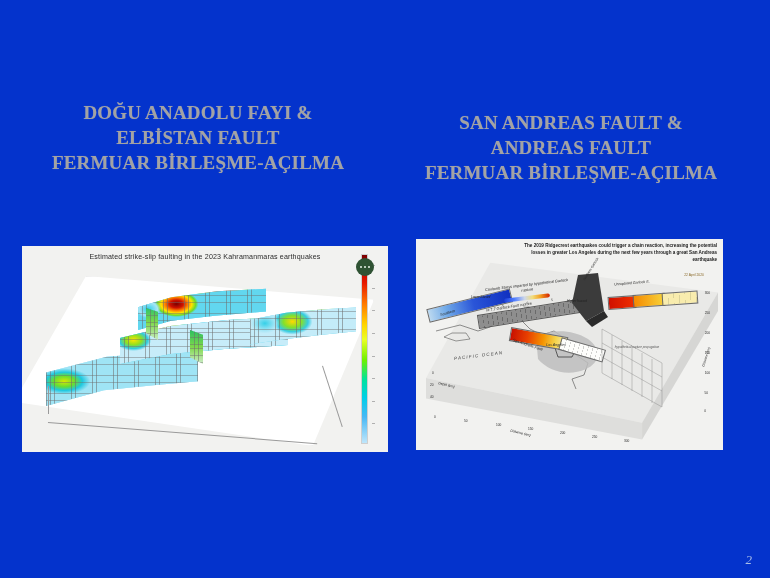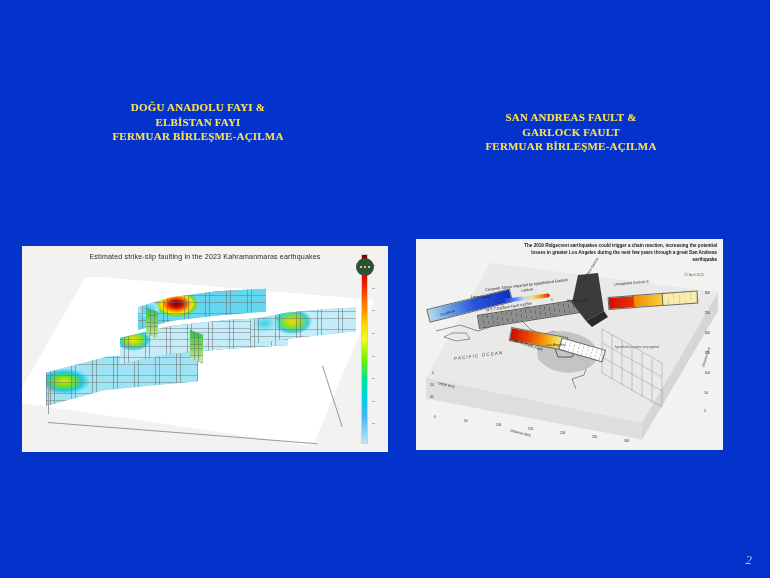--- a/index.html
+++ b/index.html
@@ -9,24 +9,24 @@
     font-family:"Liberation Serif", serif;
     overflow:hidden;
     position:relative;
   }
   .slide{position:absolute;inset:0;}
 
   
   .title-block{
     position:absolute;
     text-align:center;
-    color:#fde047;
+    color:#a3a3a3;
     font-family:"Liberation Serif", serif;
     font-weight:bold;
-    font-size:11px;
+    font-size:19px;
     line-height:1.32;
     letter-spacing:0.2px;
     text-shadow:0 0 1px rgba(255,255,255,.25);
   }
   #title-left{left:18px;top:100px;width:360px;}
   #title-right{left:382px;top:110px;width:378px;}
   .title-block .tline{display:block;white-space:nowrap;}
 
   
   .fig{
@@ -186,27 +186,27 @@
     font-size:13px;color:#a8bde8;
   }
 </style>
 </head>
 <body>
 
 <div class="slide">
 
   <div class="title-block" id="title-left">
     <span class="tline">DOĞU ANADOLU FAYI &amp;</span>
-    <span class="tline">ELBİSTAN FAYI</span>
+    <span class="tline">ELBİSTAN FAULT</span>
     <span class="tline">FERMUAR BİRLEŞME-AÇILMA</span>
   </div>
 
   <div class="title-block" id="title-right">
     <span class="tline">SAN ANDREAS FAULT &amp;</span>
-    <span class="tline">GARLOCK FAULT</span>
+    <span class="tline">ANDREAS FAULT</span>
     <span class="tline">FERMUAR BİRLEŞME-AÇILMA</span>
   </div>
 
   <div class="fig" id="fig-left">
 
     <div class="lf-title">Estimated strike-slip faulting in the 2023 Kahramanmaras earthquakes</div>
 
     <div class="lf-stage">
 
       <div class="lf-plane"></div>

